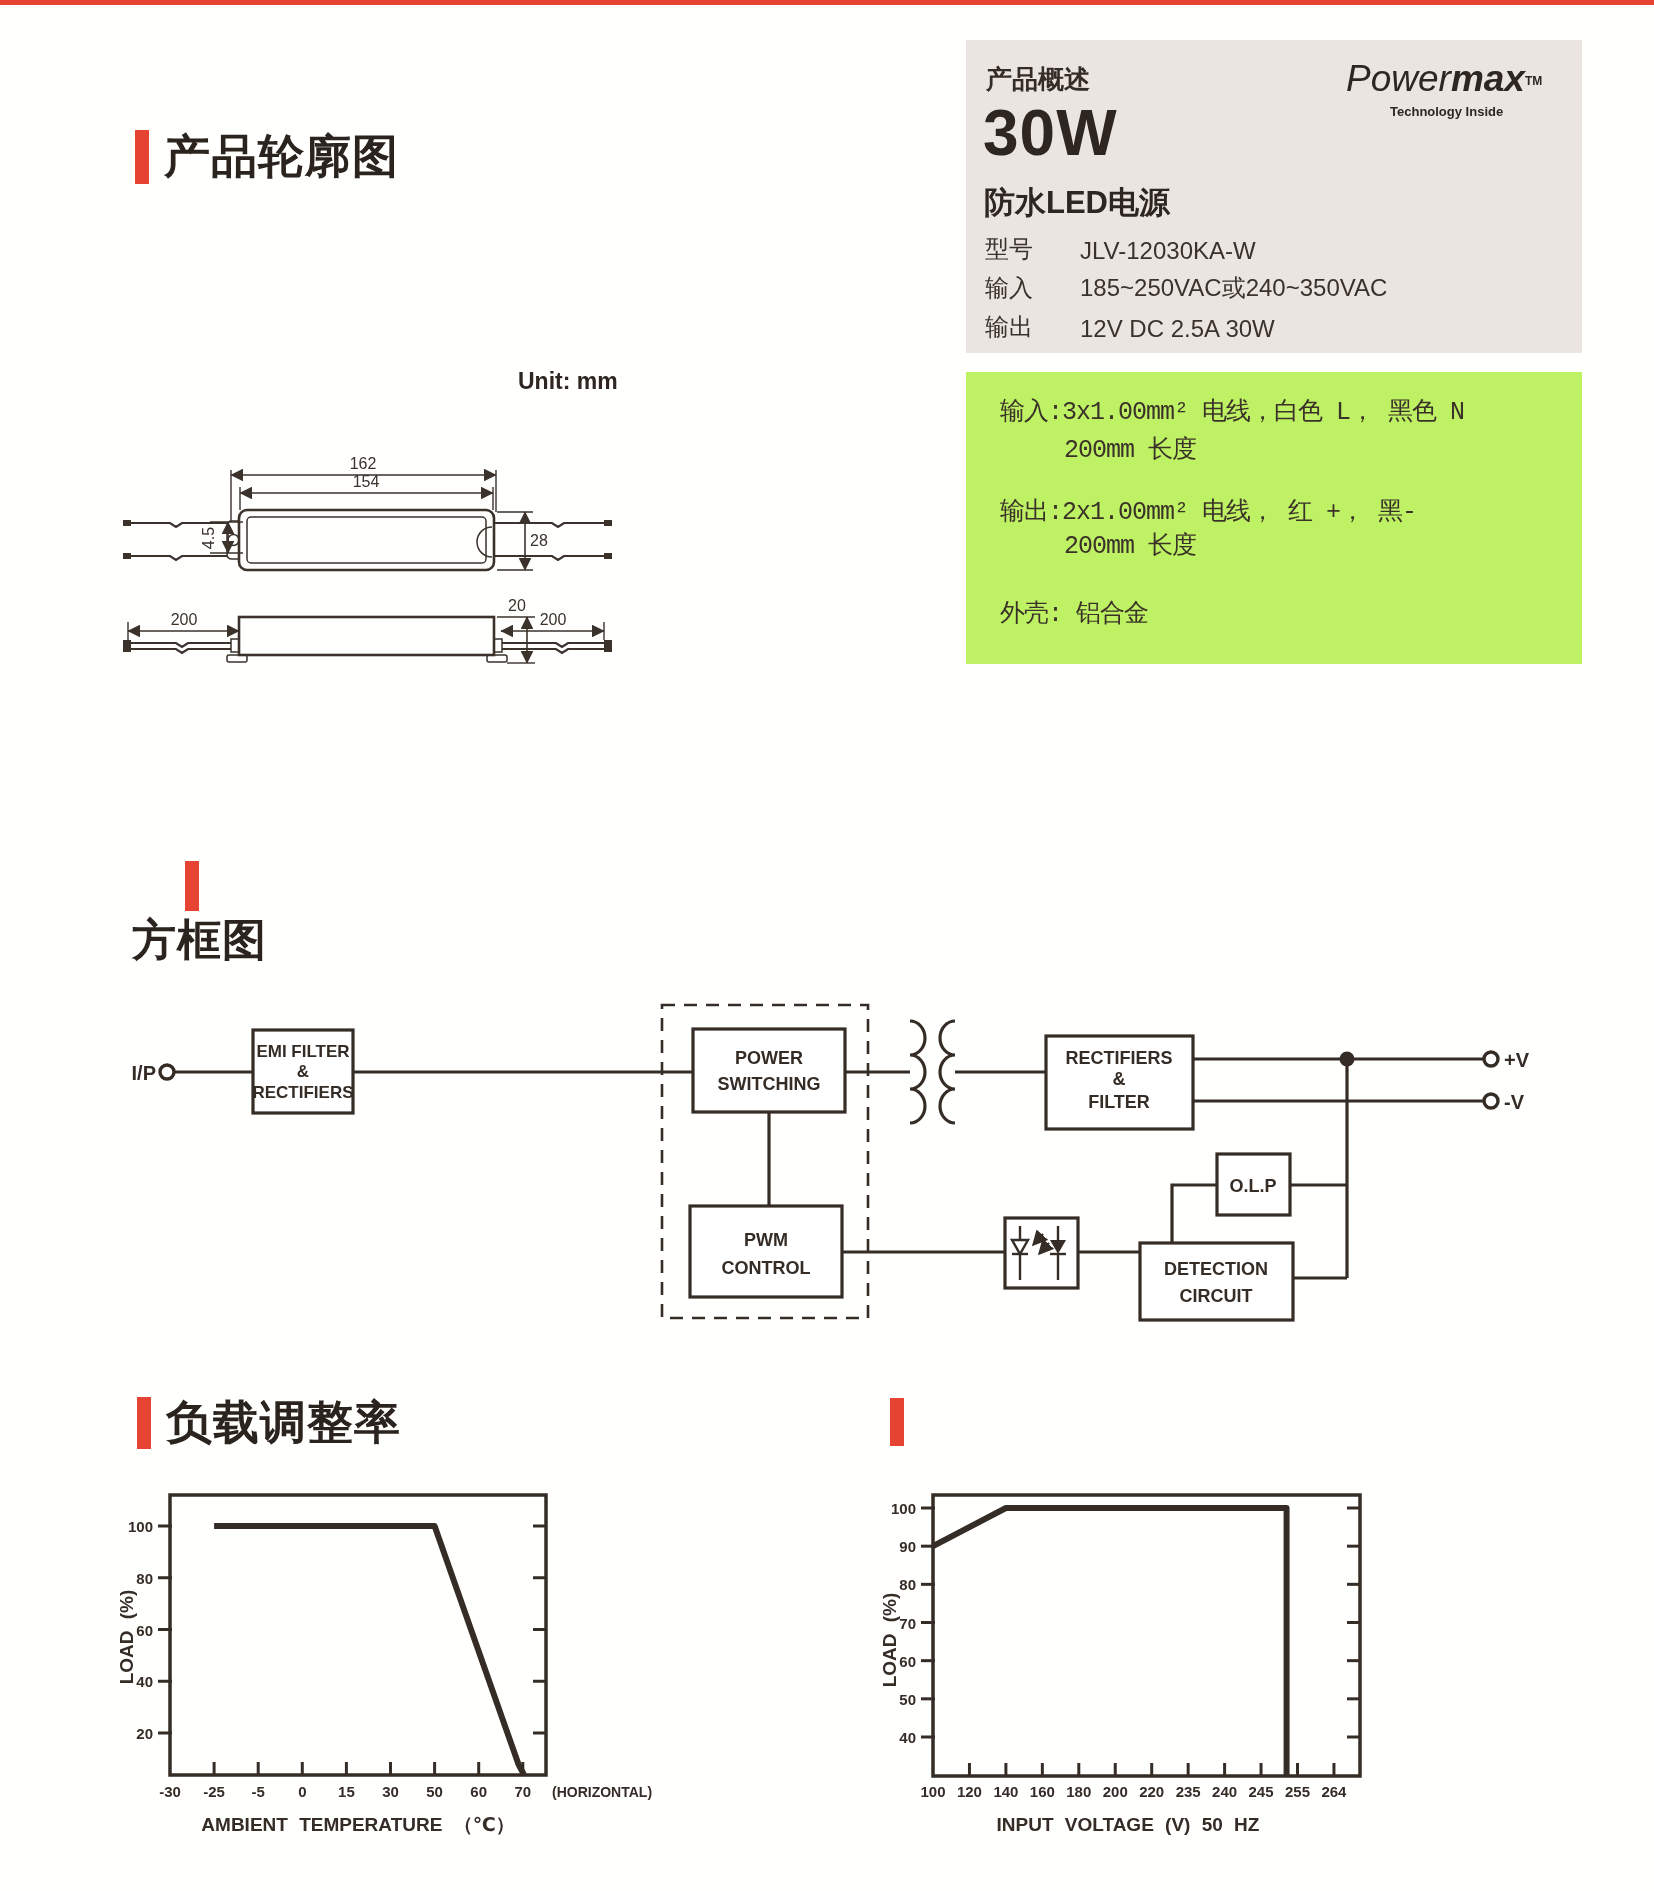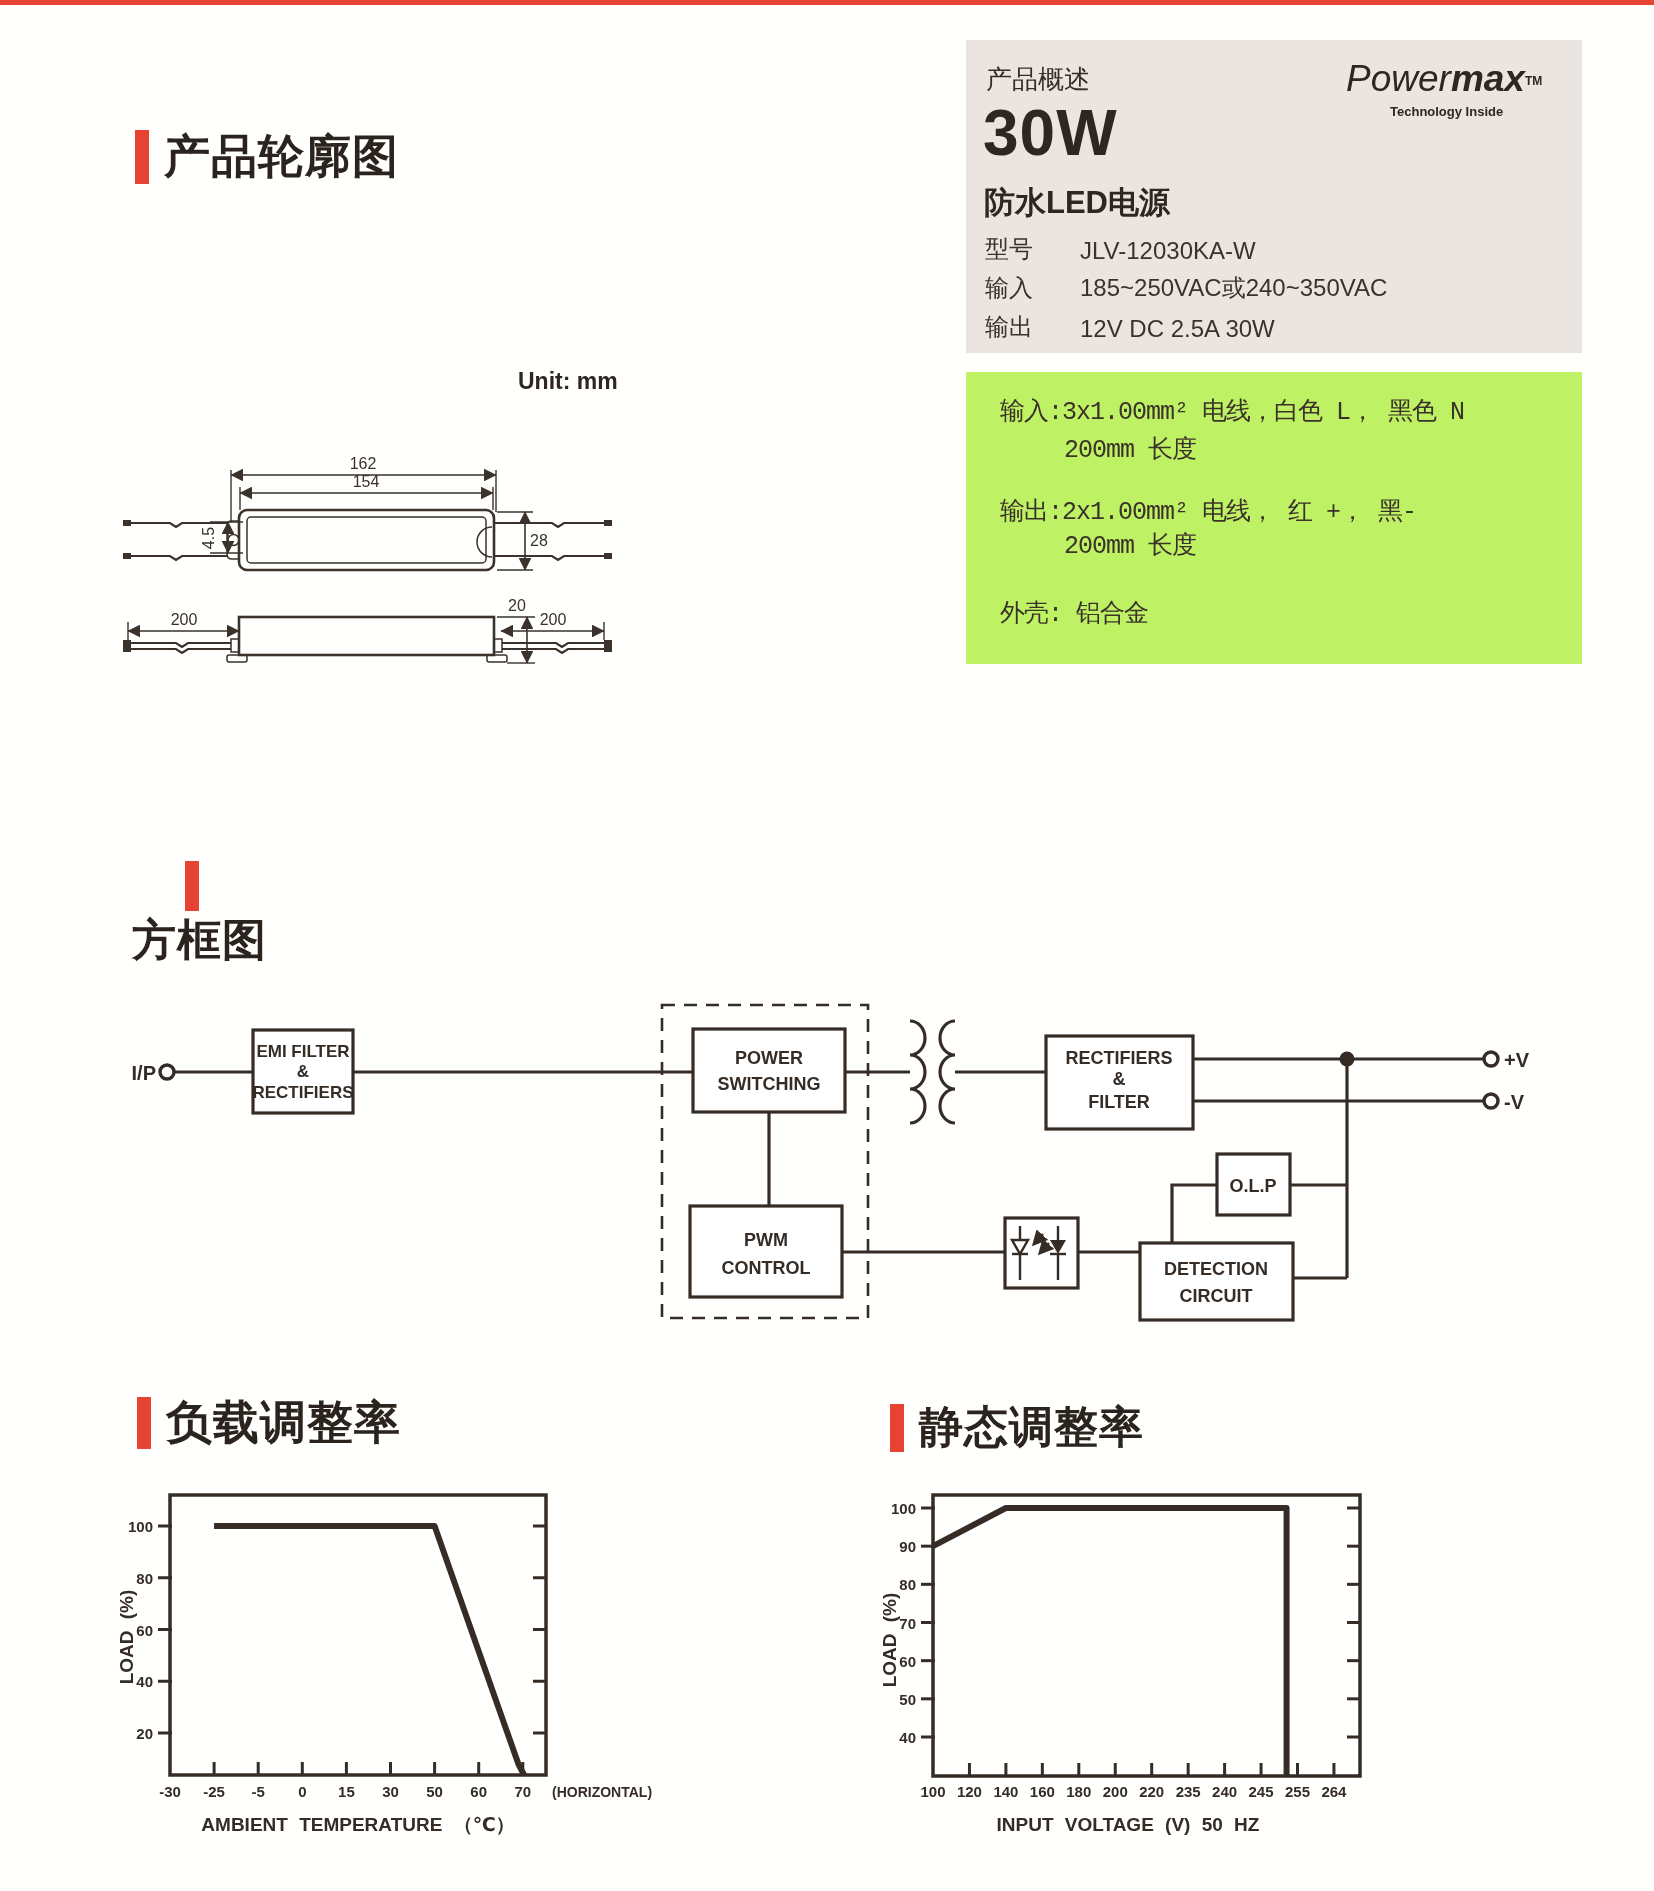--- a/index.html
+++ b/index.html
@@ -7,21 +7,21 @@
         font-family:"Liberation Sans","DejaVu Sans",sans-serif;color:#352c26;}
   #top-rule{position:absolute;left:0;top:0;width:100%;height:5px;background:#e74333;}
 
   
   .sec-title{position:absolute;display:flex;align-items:center;}
   .sec-bar{width:14px;background:#e74333;margin-right:15px;}
   .sec-txt{font-weight:700;color:#2b231d;letter-spacing:1px;white-space:nowrap;}
 
   
   #overview-box{position:absolute;left:966px;top:40px;width:616px;height:313px;background:#ebe5e1;}
-  #overview-header{position:absolute;left:20px;top:22px;font-size:26px;font-weight:400;color:#352c26;}
+  #overview-header{position:absolute;left:20px;top:22px;font-size:26px;font-weight:700;color:#352c26;}
   #brand{position:absolute;left:380px;top:18px;font-style:italic;color:#2e2620;white-space:nowrap;}
   #brand .b-light{font-size:37px;font-weight:400;}
   #brand .b-bold{font-size:37px;font-weight:800;}
   #brand sup{font-size:12px;font-weight:700;font-style:normal;vertical-align:super;}
   #brand-tagline{position:absolute;left:424px;top:64px;font-size:13px;font-weight:700;font-style:normal;color:#2e2620;}
   #wattage{position:absolute;left:17px;top:58px;font-size:64px;font-weight:800;letter-spacing:1px;color:#2e2620;line-height:1.1;}
   #product-type{position:absolute;left:18px;top:142px;font-size:31px;font-weight:700;color:#2e2620;}
   #spec-rows{position:absolute;left:19px;top:186px;width:580px;}
   .spec-row{display:flex;height:39px;align-items:flex-end;font-size:24px;font-weight:500;color:#3a322b;}
   .spec-label{width:95px;flex:0 0 95px;}
@@ -283,21 +283,20 @@
     <text class="bd-lbl" x="1504" y="1067">+V</text>
     <text class="bd-lbl" x="1504" y="1109">-V</text>
   </svg>
 
   <div class="sec-title" style="left:137px;top:1392px;">
     <div class="sec-bar" style="height:52px;"></div>
     <div class="sec-txt" style="font-size:46px;">负载调整率</div>
   </div>
   <div class="sec-title" style="left:890px;top:1398px;">
     <div class="sec-bar" style="height:48px;"></div>
-    <div class="sec-txt" style="font-size:44px;">静态调整率</div>
   </div>
 
   <svg id="chartL" style="left:110px;top:1480px;" width="560" height="380" viewBox="110 1480 560 380">
     <rect class="frame" x="170" y="1495" width="376" height="280"></rect>
     <text class="tkl-sm" x="552" y="1797">(HORIZONTAL)</text>
     <text class="ax-t" x="358" y="1831">AMBIENT TEMPERATURE （℃）</text>
     <text class="ax-t" x="0" y="0" transform="translate(133 1637) rotate(-90)">LOAD (%)</text>
   <g>
         <text x="170" y="1797" text-anchor="middle" class="tkl">-30</text>
         <line x1="214.1" y1="1762" x2="214.1" y2="1774" class="tk"></line>

